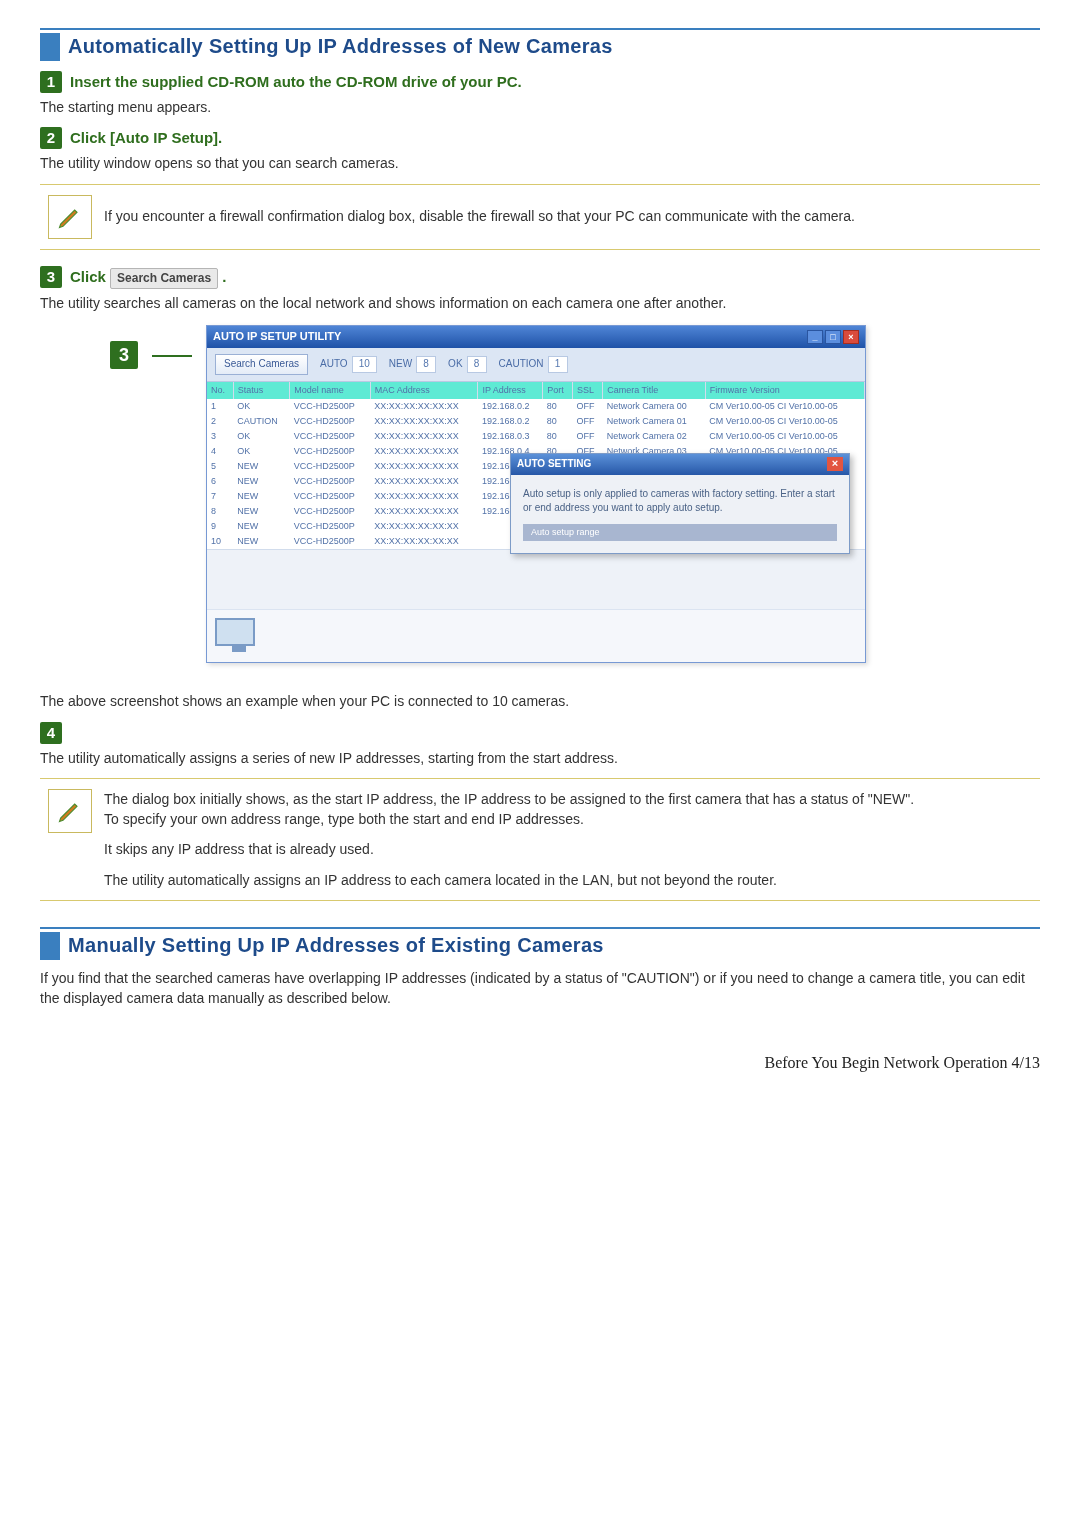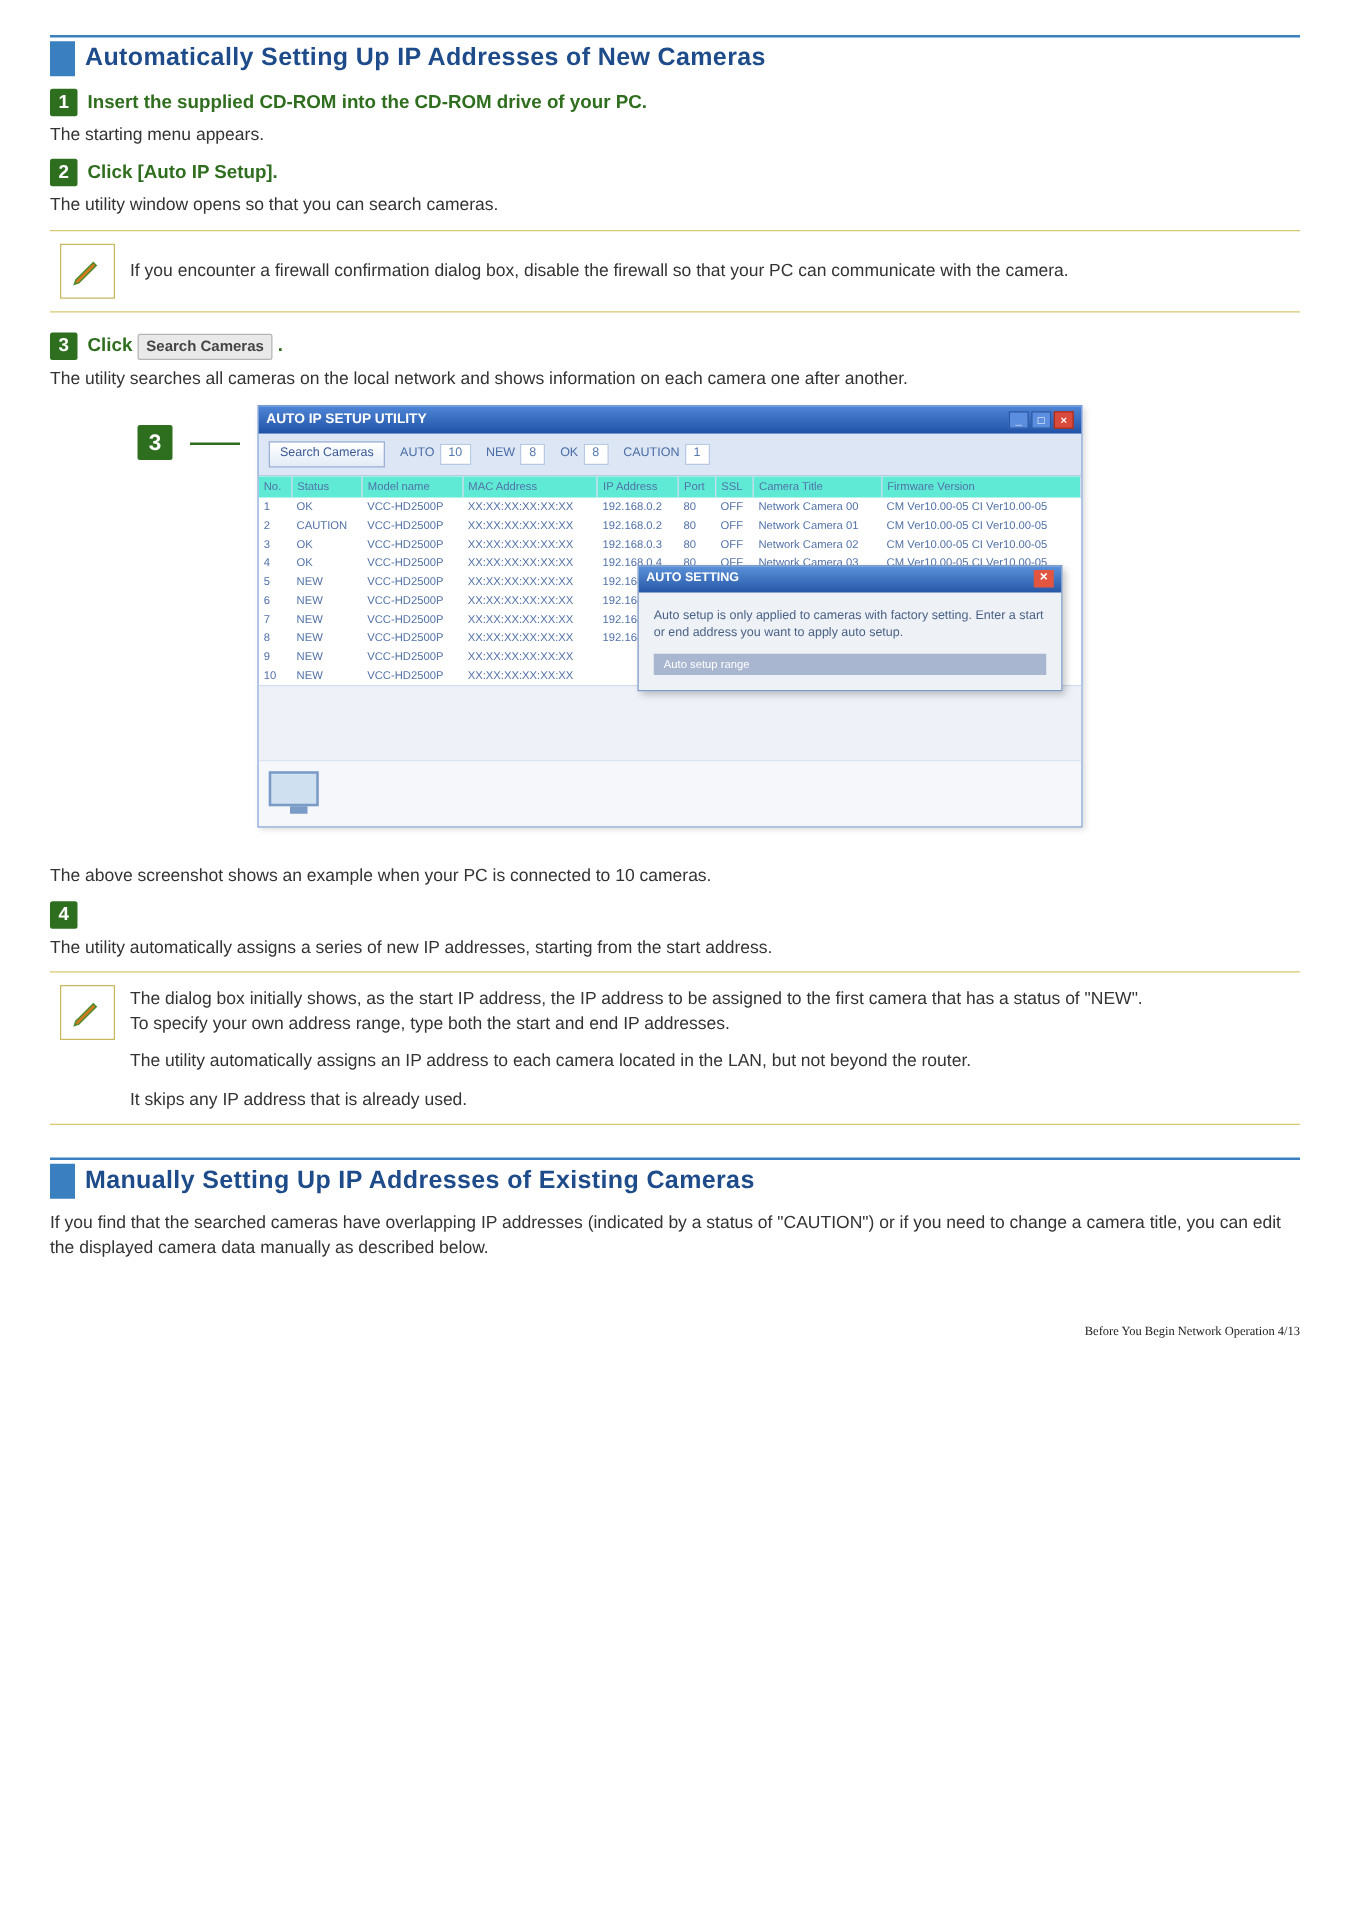--- a/index.html
+++ b/index.html
@@ -208,35 +208,35 @@
   .screenshot-spacer { height: 60px; background:#eef2f8; border-top:1px solid #d1dcec; }
   .monitor-row { display:flex; align-items:center; gap:8px; padding:8px; background:#f5f7fb; border-top:1px solid #dbe4f1; }
   .monitor-icon { width:48px; height:36px; position:relative; }
   .monitor-icon .screen { width:40px; height:28px; background:#cfe0f0; border:2px solid #7a9bc6; }
   .monitor-icon .base { width:14px; height:6px; background:#7a9bc6; margin:0 auto; }
   .page-footer {
     position: absolute;
     bottom: 24px;
     right: 40px;
     font-family: "Times New Roman", serif;
-    font-size: 10px;
+    font-size: 16px;
     color: #222;
   }
 </style>
 </head>
 <body>
 
 <div class="section-header">
   <div class="tab"></div>
   <div class="h-title">Automatically Setting Up IP Addresses of New Cameras</div>
 </div>
 
 <div class="step-row">
   <div class="step-num">1</div>
-  <div class="step-title">Insert the supplied CD-ROM into the CD-ROM drive of your PC.</div>
+  <div class="step-title">Insert the supplied CD-ROM auto the CD-ROM drive of your PC.</div>
 </div>
 <div class="body-text">The starting menu appears.</div>
 
 <div class="step-row">
   <div class="step-num">2</div>
   <div class="step-title">Click [Auto IP Setup].</div>
 </div>
 <div class="body-text">The utility window opens so that you can search cameras.</div>
 
 <div class="note-box">
@@ -451,22 +451,22 @@
 
 <div class="note-box" style="align-items:flex-start;">
   <div class="note-icon">
     <svg viewBox="0 0 24 24">
         <path d="M3 21l3-1 12-12-2-2L4 18l-1 3z" fill="#d37a1e" stroke="#4a8b2e" stroke-width="1"></path>
       </svg>
   </div>
   <ul class="note-list note-text">
     <li style="white-space:pre-line;"><span>The dialog box initially shows, as the start IP address, the IP address to be assigned to the first camera that has a status of "NEW".
 To specify your own address range, type both the start and end IP addresses.</span></li>
+    <li><span>It skips any IP address that is already used.</span></li>
     <li><span>The utility automatically assigns an IP address to each camera located in the LAN, but not beyond the router.</span></li>
-    <li><span>It skips any IP address that is already used.</span></li>
   </ul>
 </div>
 
 <div class="section-header" style="margin-top:26px;">
   <div class="tab"></div>
   <div class="h-title">Manually Setting Up IP Addresses of Existing Cameras</div>
 </div>
 <div class="body-text">If you find that the searched cameras have overlapping IP addresses (indicated by a status of "CAUTION") or if you need to change a camera title, you can edit the displayed camera data manually as described below.</div>
 
 <div class="page-footer">Before You Begin Network Operation 4/13</div>

